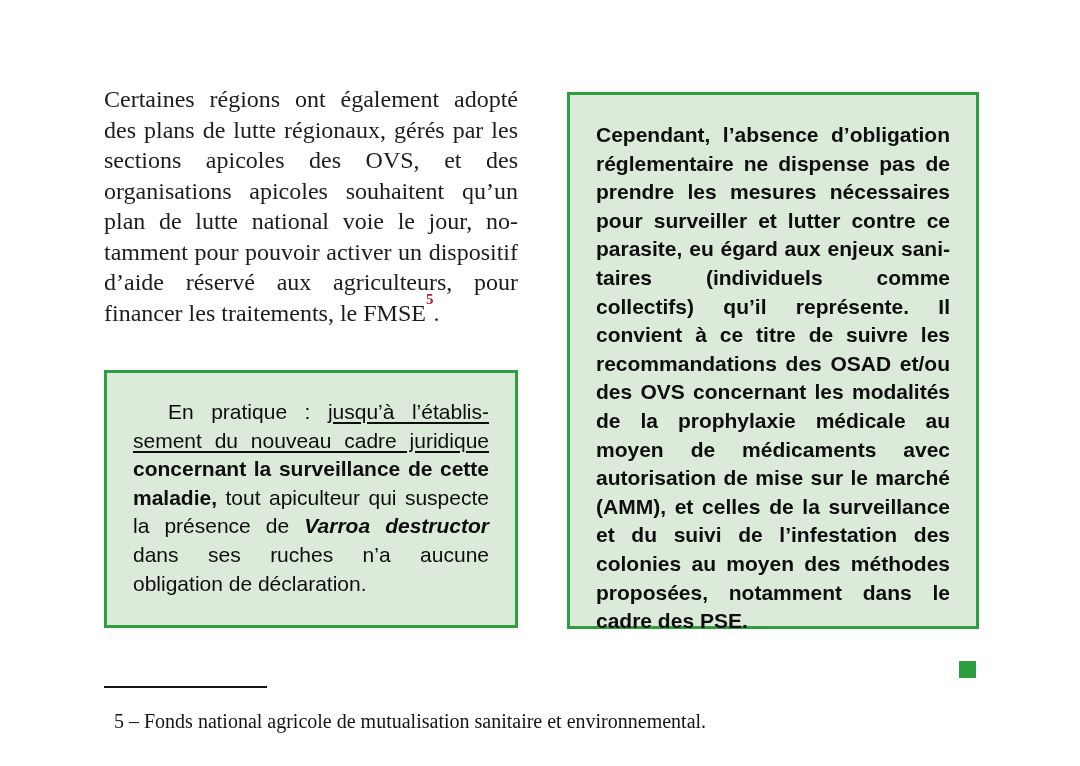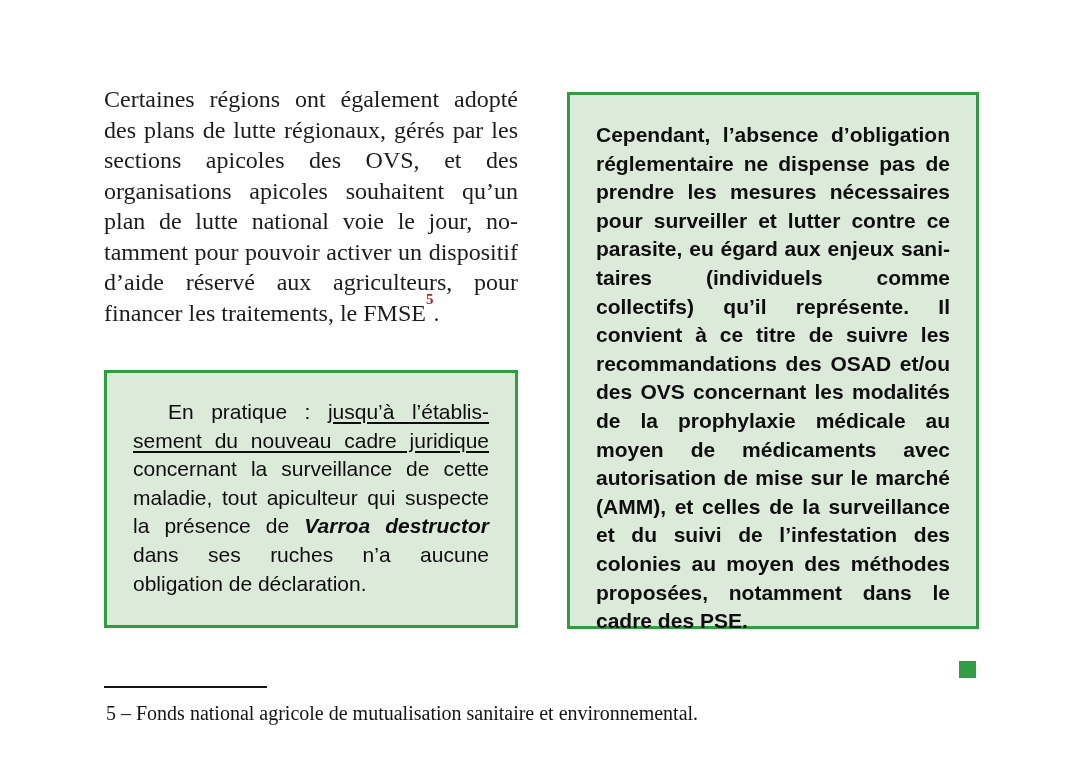--- a/index.html
+++ b/index.html
@@ -70,37 +70,37 @@
     top: 92px;
     width: 412px;
     height: 537px;
     padding: 26px 26px;
   }
   .callout-regulation p {
     font-weight: 700;
   }
   .seg-bold { font-weight: 400; }
   .seg-underline { font-weight: 400; text-decoration: underline; text-underline-offset: 3px; }
-  .seg-normal { font-weight: 400; }
+  .seg-normal { font-weight: 700; }
   .seg-bold-italic { font-weight: 700; font-style: italic; }
 
   
   .footnote-divider {
     position: absolute;
     left: 104px;
     top: 686px;
     width: 163px;
     height: 2px;
     background: #141414;
   }
   .footnote-text {
     position: absolute;
     left: 102px;
     top: 697px;
-    margin: 4px;
+    margin: 12px;
     font-size: 20px;
     line-height: 24px;
     color: #141414;
   }
 
   
   .section-end-marker {
     position: absolute;
     left: 959px;
     top: 661px;

